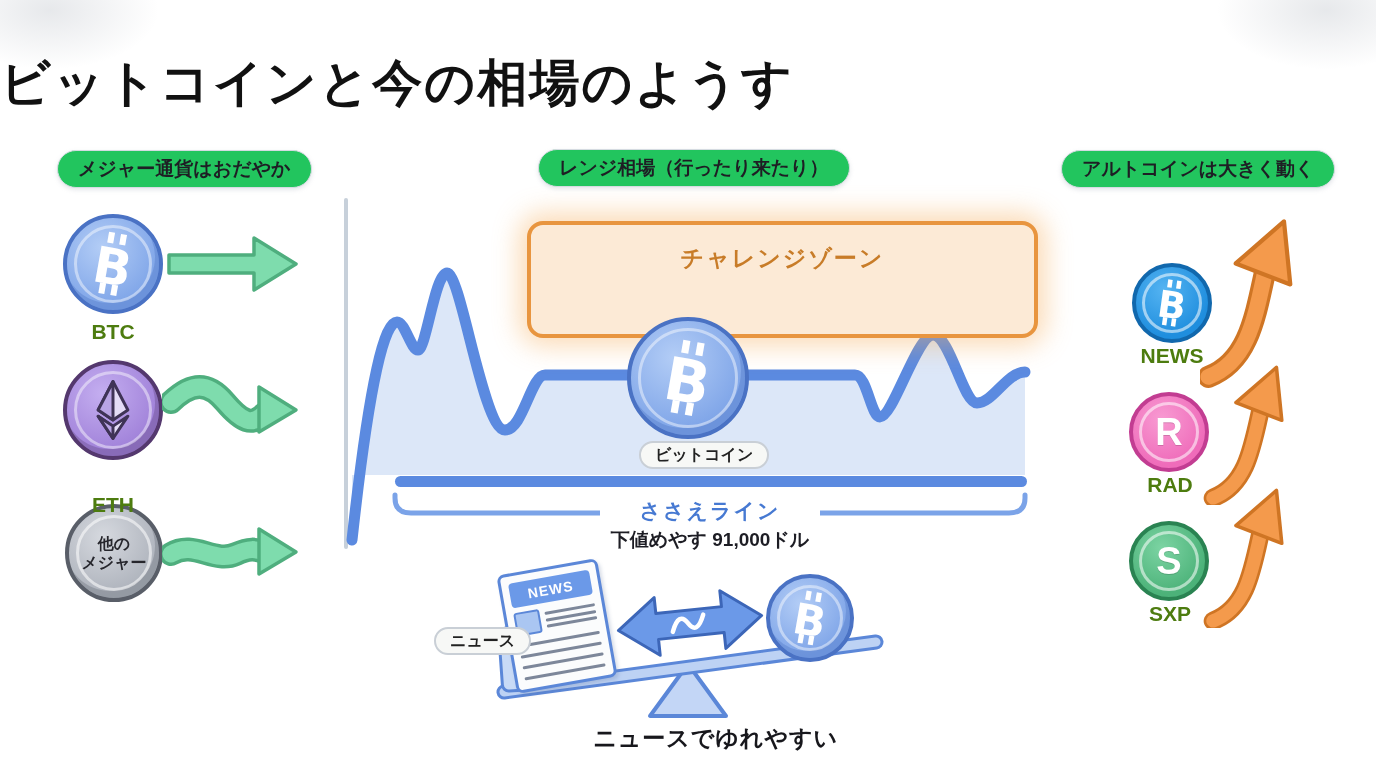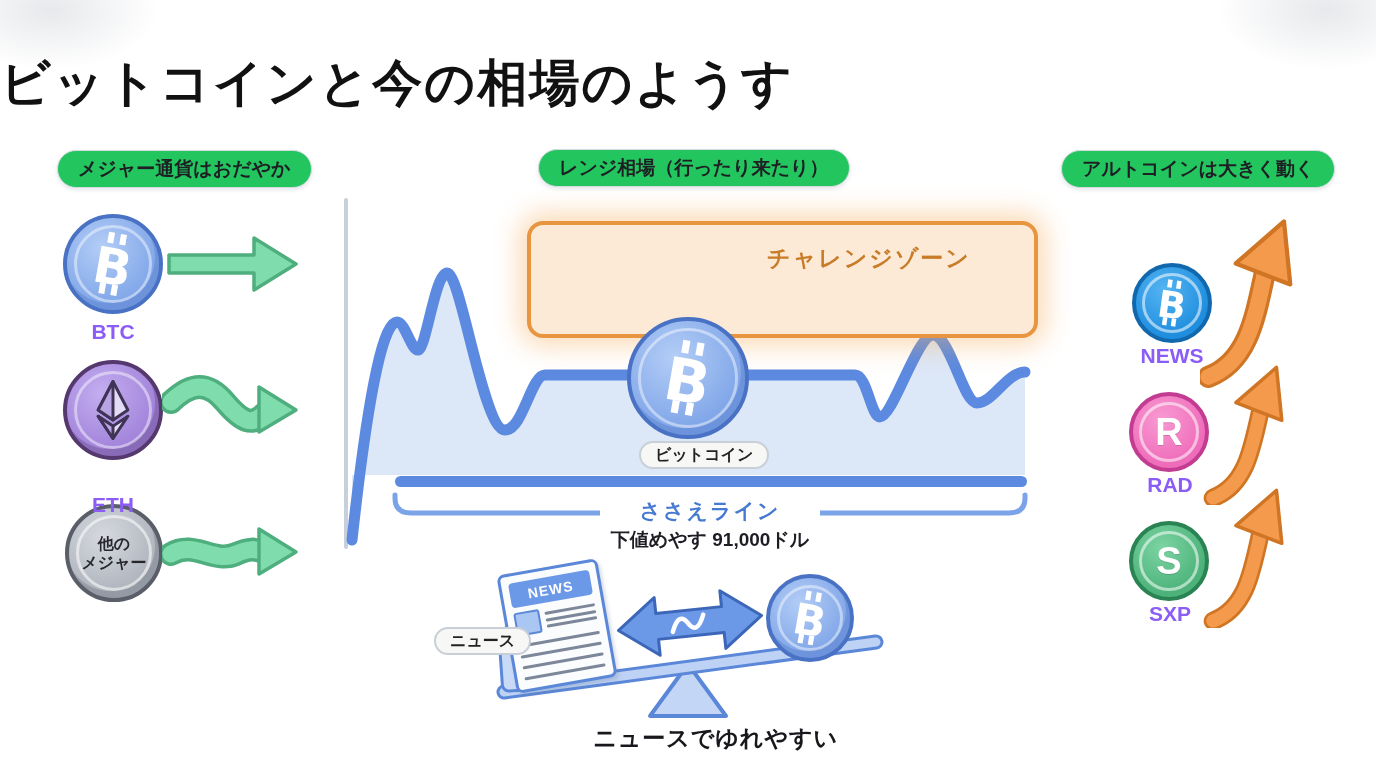--- a/index.html
+++ b/index.html
@@ -32,35 +32,35 @@
   .coin .ring { position:absolute; inset:7px; border-radius:50%; border:3px solid rgba(255,255,255,.45); }
   .coin-btc { background:radial-gradient(circle at 38% 32%, #b3cdf6, #7fa5e8 70%); border:4px solid #4a72c4;
     box-shadow:inset -4px -7px 0 rgba(74,114,196,.35); }
   .coin-eth { background:radial-gradient(circle at 38% 32%, #c4aef0, #a081d9 70%); border:4px solid #54386e;
     box-shadow:inset -4px -7px 0 rgba(84,56,110,.30); }
   .coin-gray { background:radial-gradient(circle at 38% 32%, #d6d9df, #aeb3bc 70%); border:4px solid #595e68;
     box-shadow:inset -4px -7px 0 rgba(90,95,105,.30); }
   .coin-gray .inner-txt { text-align:center; font-size:16px; font-weight:bold; color:#26262c; line-height:1.2; z-index:1; }
   .coin-gray .ring { border-color:rgba(255,255,255,.55); }
 
-  .coin-label { position:absolute; text-align:center; font-size:21px; font-weight:bold; color:#8b5cf6; z-index:2; }
+  .coin-label { position:absolute; text-align:center; font-size:21px; font-weight:bold; color:#4d7c0f; z-index:2; }
 
   .alt-coin { position:absolute; border-radius:50%; display:flex; align-items:center; justify-content:center; z-index:3; }
   .alt-coin .ring2 { position:absolute; inset:6px; border-radius:50%; border:3px solid rgba(255,255,255,.55); }
   .alt-brev { background:radial-gradient(circle at 40% 32%, #55b4f2, #1f8ede 70%); border:4px solid #1168ad; }
   .alt-rad  { background:radial-gradient(circle at 40% 32%, #f89ad2, #ef6cba 70%); border:4px solid #c23d92; }
   .alt-sxp  { background:radial-gradient(circle at 40% 32%, #7cd4a3, #4cb279 70%); border:4px solid #2a8352; }
   .alt-letter { font-size:38px; font-weight:900; color:#ffffff; z-index:1;
     text-shadow:0 1px 0 rgba(0,0,0,.15); }
 
   .challenge-box {
     position:absolute; left:527px; top:221px; width:511px; height:117px;
     background:#fcead6; border:4px solid #e8953f; border-radius:16px; z-index:2;
     box-shadow:0 0 26px 8px rgba(246,176,96,.45);
-    display:flex; flex-direction:column; align-items:flex-end; padding-top:18px;
+    display:flex; flex-direction:column; align-items:center; padding-top:18px;
   }
   .challenge-inner { width:330px; text-align:center; }
   .challenge-title { font-size:23px; font-weight:900; color:#c87c28; letter-spacing:2px; margin-bottom:6px; }
   .challenge-range { font-size:20px; font-weight:bold; color:#26262e; }
 
   .big-coin { position:absolute; left:627px; top:317px; width:122px; height:122px; z-index:3; }
   .sm-coin  { position:absolute; left:766px; top:574px; width:88px; height:88px; z-index:3; }
 
   .support-value { position:absolute; left:560px; top:527px; width:300px; text-align:center;
     font-size:19px; font-weight:bold; color:#1d1d24; z-index:3; }

